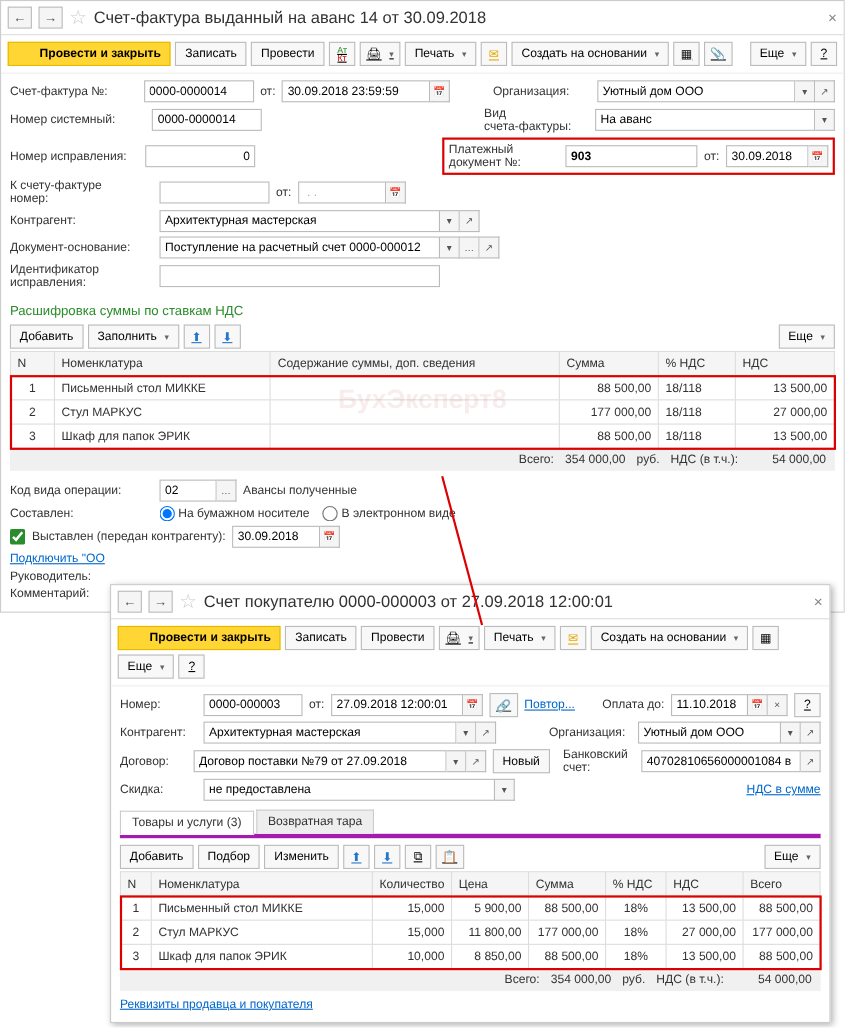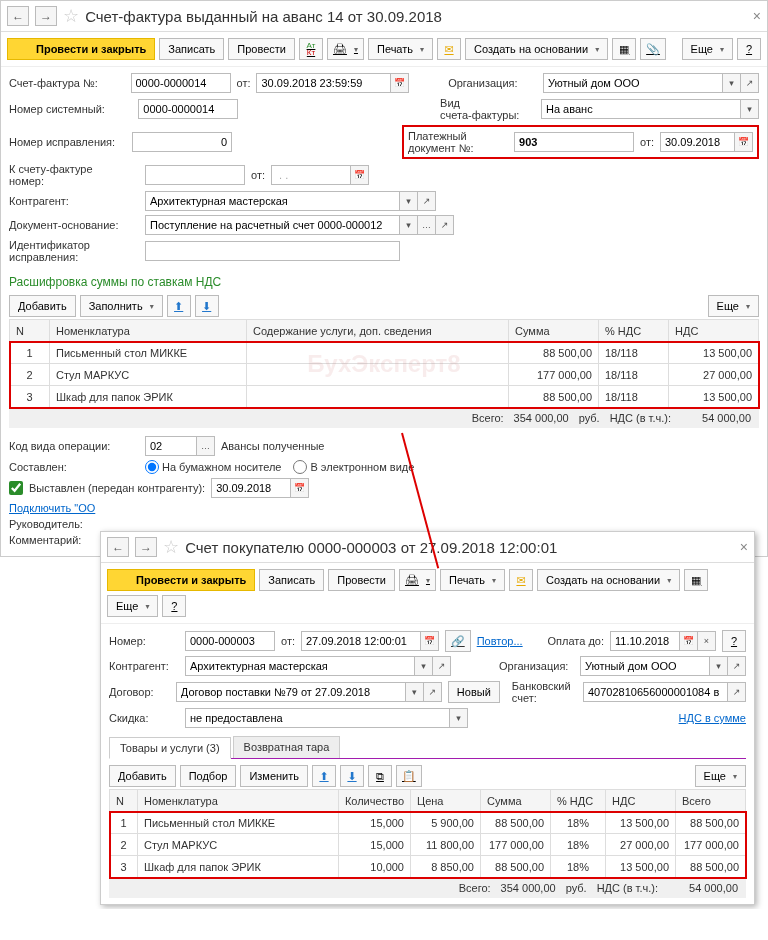--- a/index.html
+++ b/index.html
@@ -34,21 +34,21 @@
   .totals { display: flex; align-items: center; justify-content: flex-end; gap: 10px; background: #f0f0f0; padding: 4px 8px; font-size: 11px; }
   .redbox { border: 2px solid #d00; }
   .redbox-inline { outline: 2px solid #d00; outline-offset: -1px; }
   .link { color: #0066cc; text-decoration: underline; cursor: pointer; }
   .rgroup { display: flex; align-items: center; gap: 12px; }
   .radio-lbl { display: flex; align-items: center; gap: 3px; }
   .chk { width: 14px; height: 14px; }
   .watermark { position: relative; }
   .wm-text { position: absolute; left: 50%; top: 50%; transform: translate(-50%, -50%); font-size: 24px; color: rgba(200,100,100,0.12); pointer-events: none; white-space: nowrap; font-weight: bold; }
   .overlay-window { position: relative; margin-left: 100px; margin-top: -30px; width: 655px; box-shadow: 2px 2px 6px rgba(0,0,0,0.3); }
-  .tabs { display: flex; border-bottom: 1px solid #a21caf; margin-top: 8px; text-align: right; }
+  .tabs { display: flex; border-bottom: 4px solid #a21caf; margin-top: 8px; text-align: right; }
   .tab { padding: 4px 10px; border: 1px solid #ccc; border-bottom: none; margin-right: 2px; background: #eee; cursor: pointer; font-size: 11px; }
   .tab.active { background: #fff; border-bottom: 1px solid #fff; position: relative; top: 1px; }
   .red-line { position: absolute; background: #d00; z-index: 5; }
   .atkt { font-size:8px; line-height:7px; display:inline-block; }
   .atkt .g{color:#2a8c2a;} .atkt .r{color:#c00;}
 </style>
 </head>
 <body>
 
 <div class="window" style="position:relative;">
@@ -170,21 +170,21 @@
       <div class="spacer"></div>
       <button class="btn dd">Еще</button>
     </div>
 
     <div class="watermark">
       <table class="grid">
         <thead>
             <tr>
           <th style="width:40px">N</th>
           <th>Номенклатура</th>
-          <th>Содержание услуги, доп. сведения</th>
+          <th>Содержание суммы, доп. сведения</th>
           <th style="width:90px">Сумма</th>
           <th style="width:70px">% НДС</th>
           <th style="width:90px">НДС</th>
         </tr>
           </thead>
         <tbody class="redbox-inline" id="w1-tbody">
             <tr>
      <td class="num-c">1</td>
               <td>Письменный стол МИККЕ</td>
               <td></td>
@@ -422,14 +422,17 @@
     </table>
 
     <div class="totals">
       <span>Всего:</span>
       <span>354 000,00</span>
       <span>руб.</span>
       <span>НДС (в т.ч.):</span>
       <span style="width:70px;text-align:right">54 000,00</span>
     </div>
 
+    <div class="row" style="margin-top:6px">
+      <span class="link">Реквизиты продавца и покупателя</span>
+    </div>
   </div>
 </div>
 
 </body></html>

